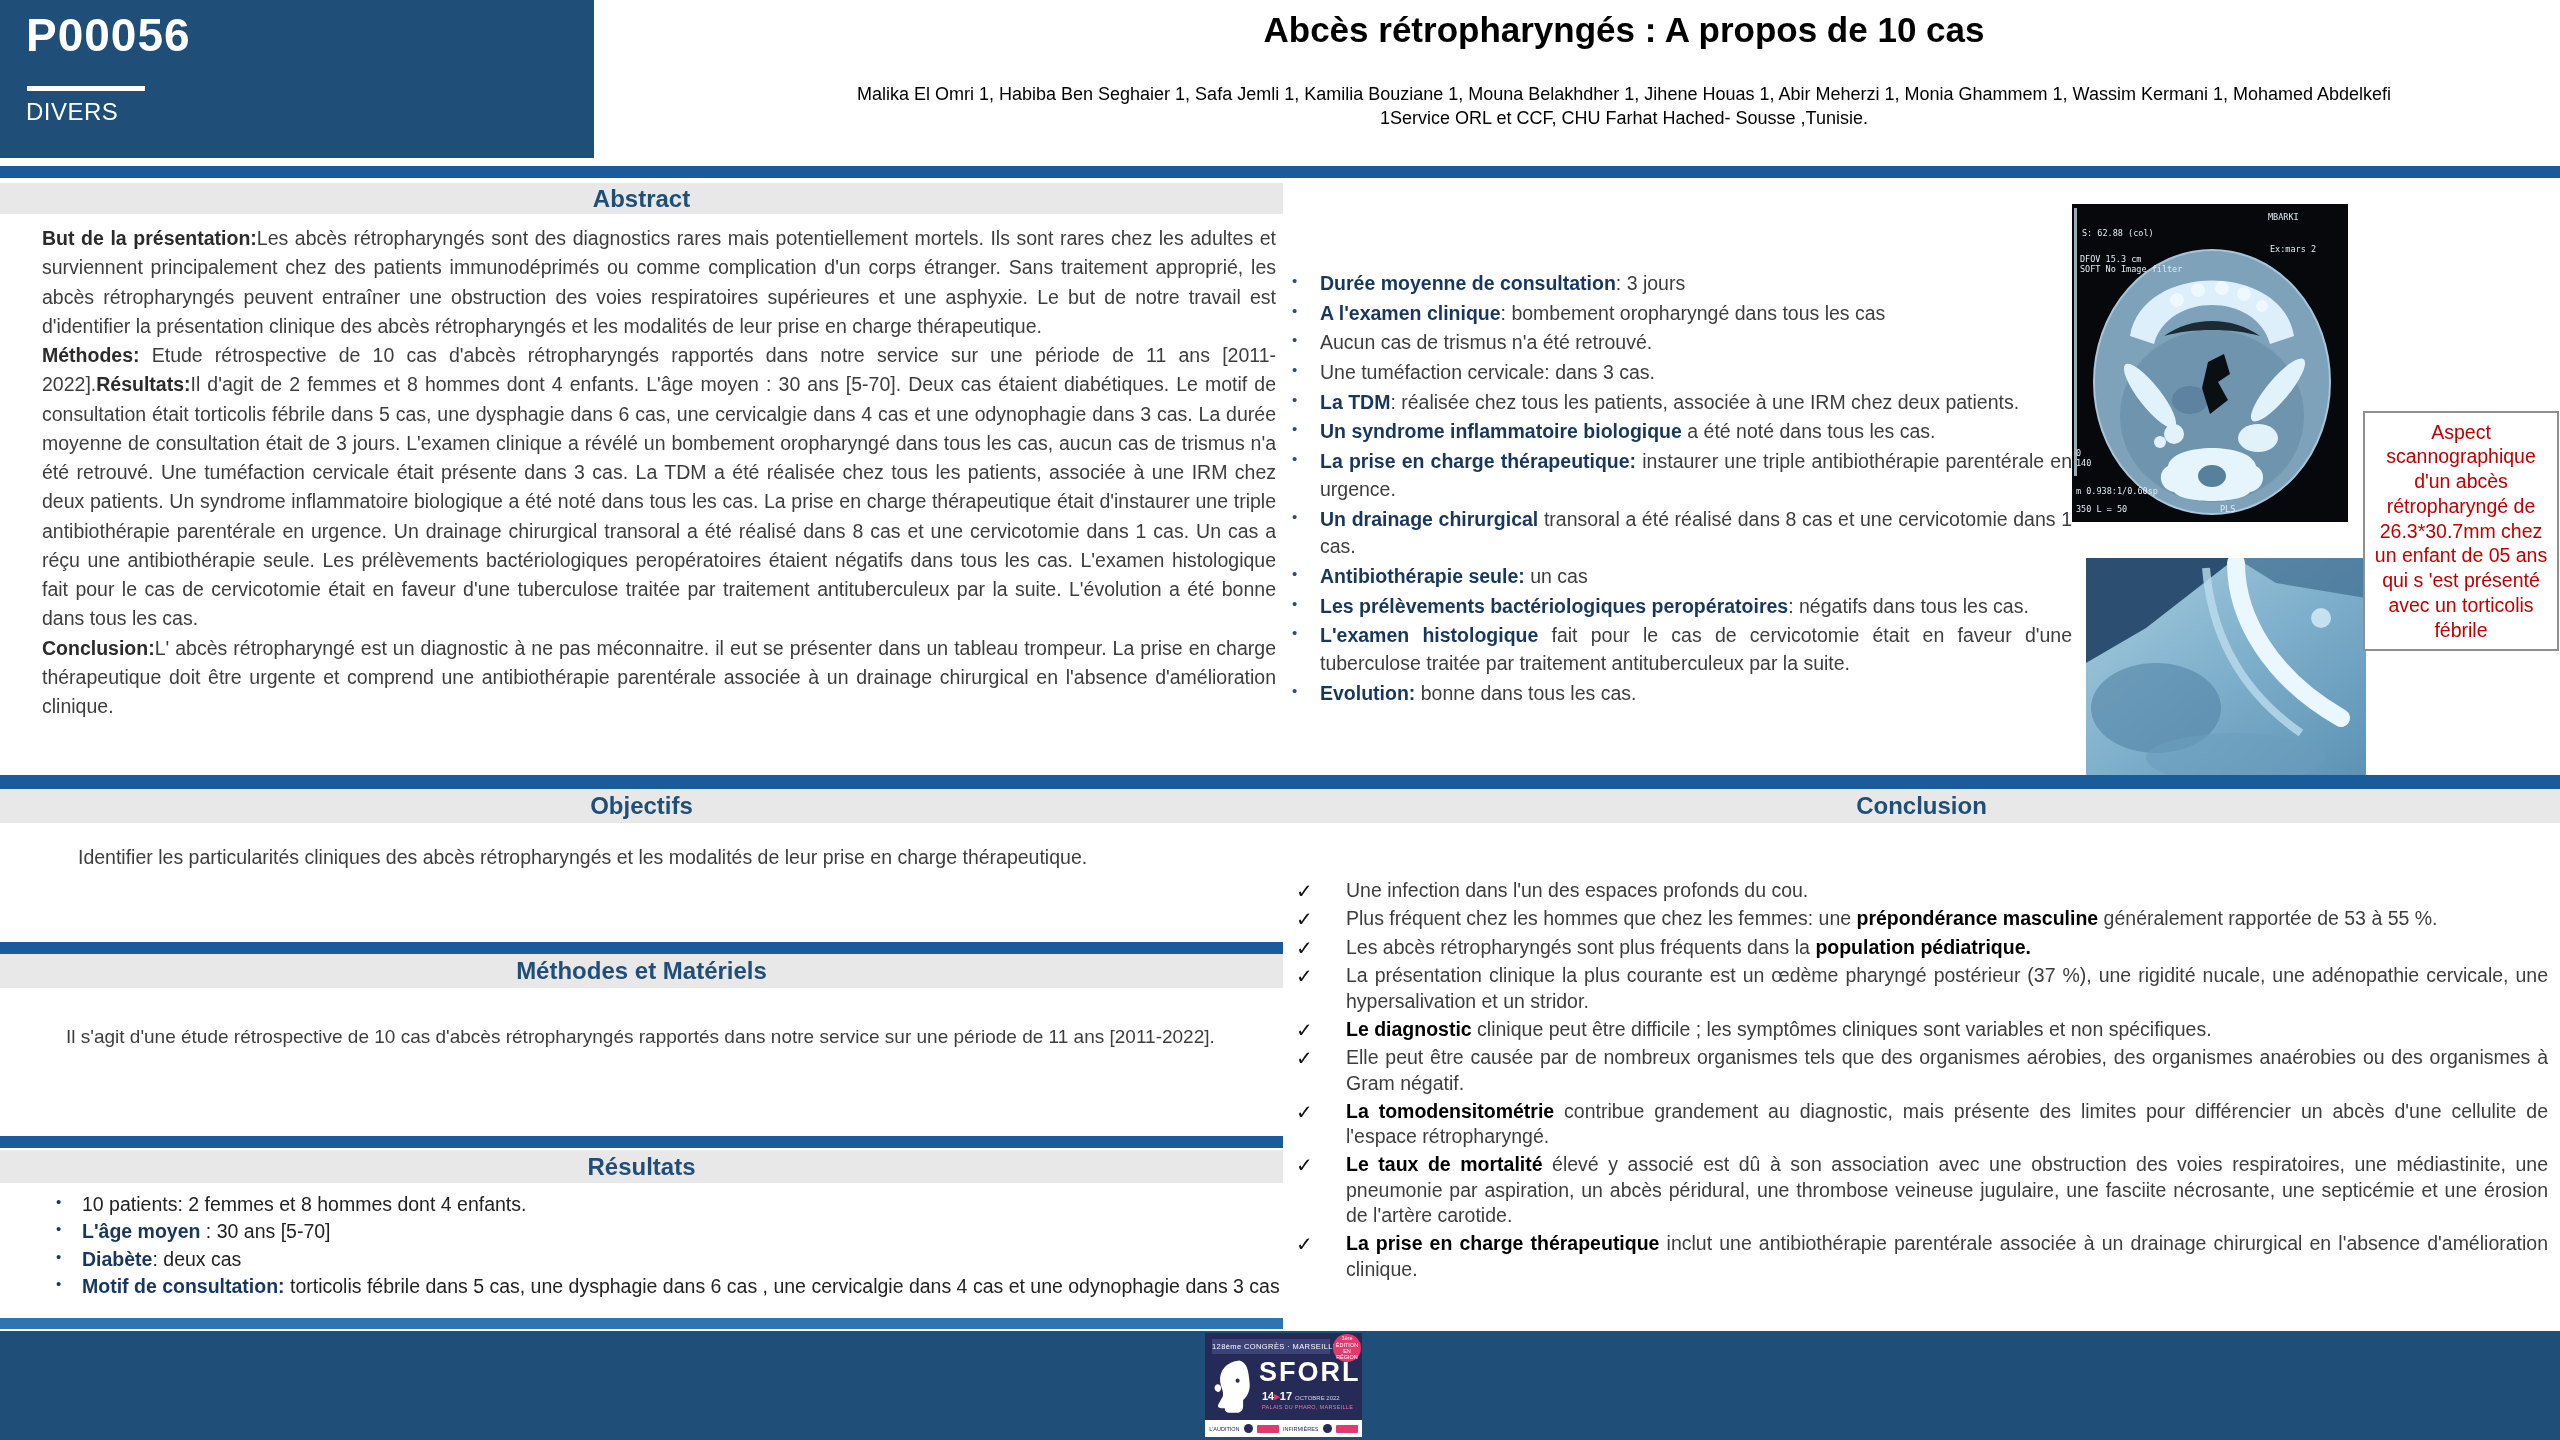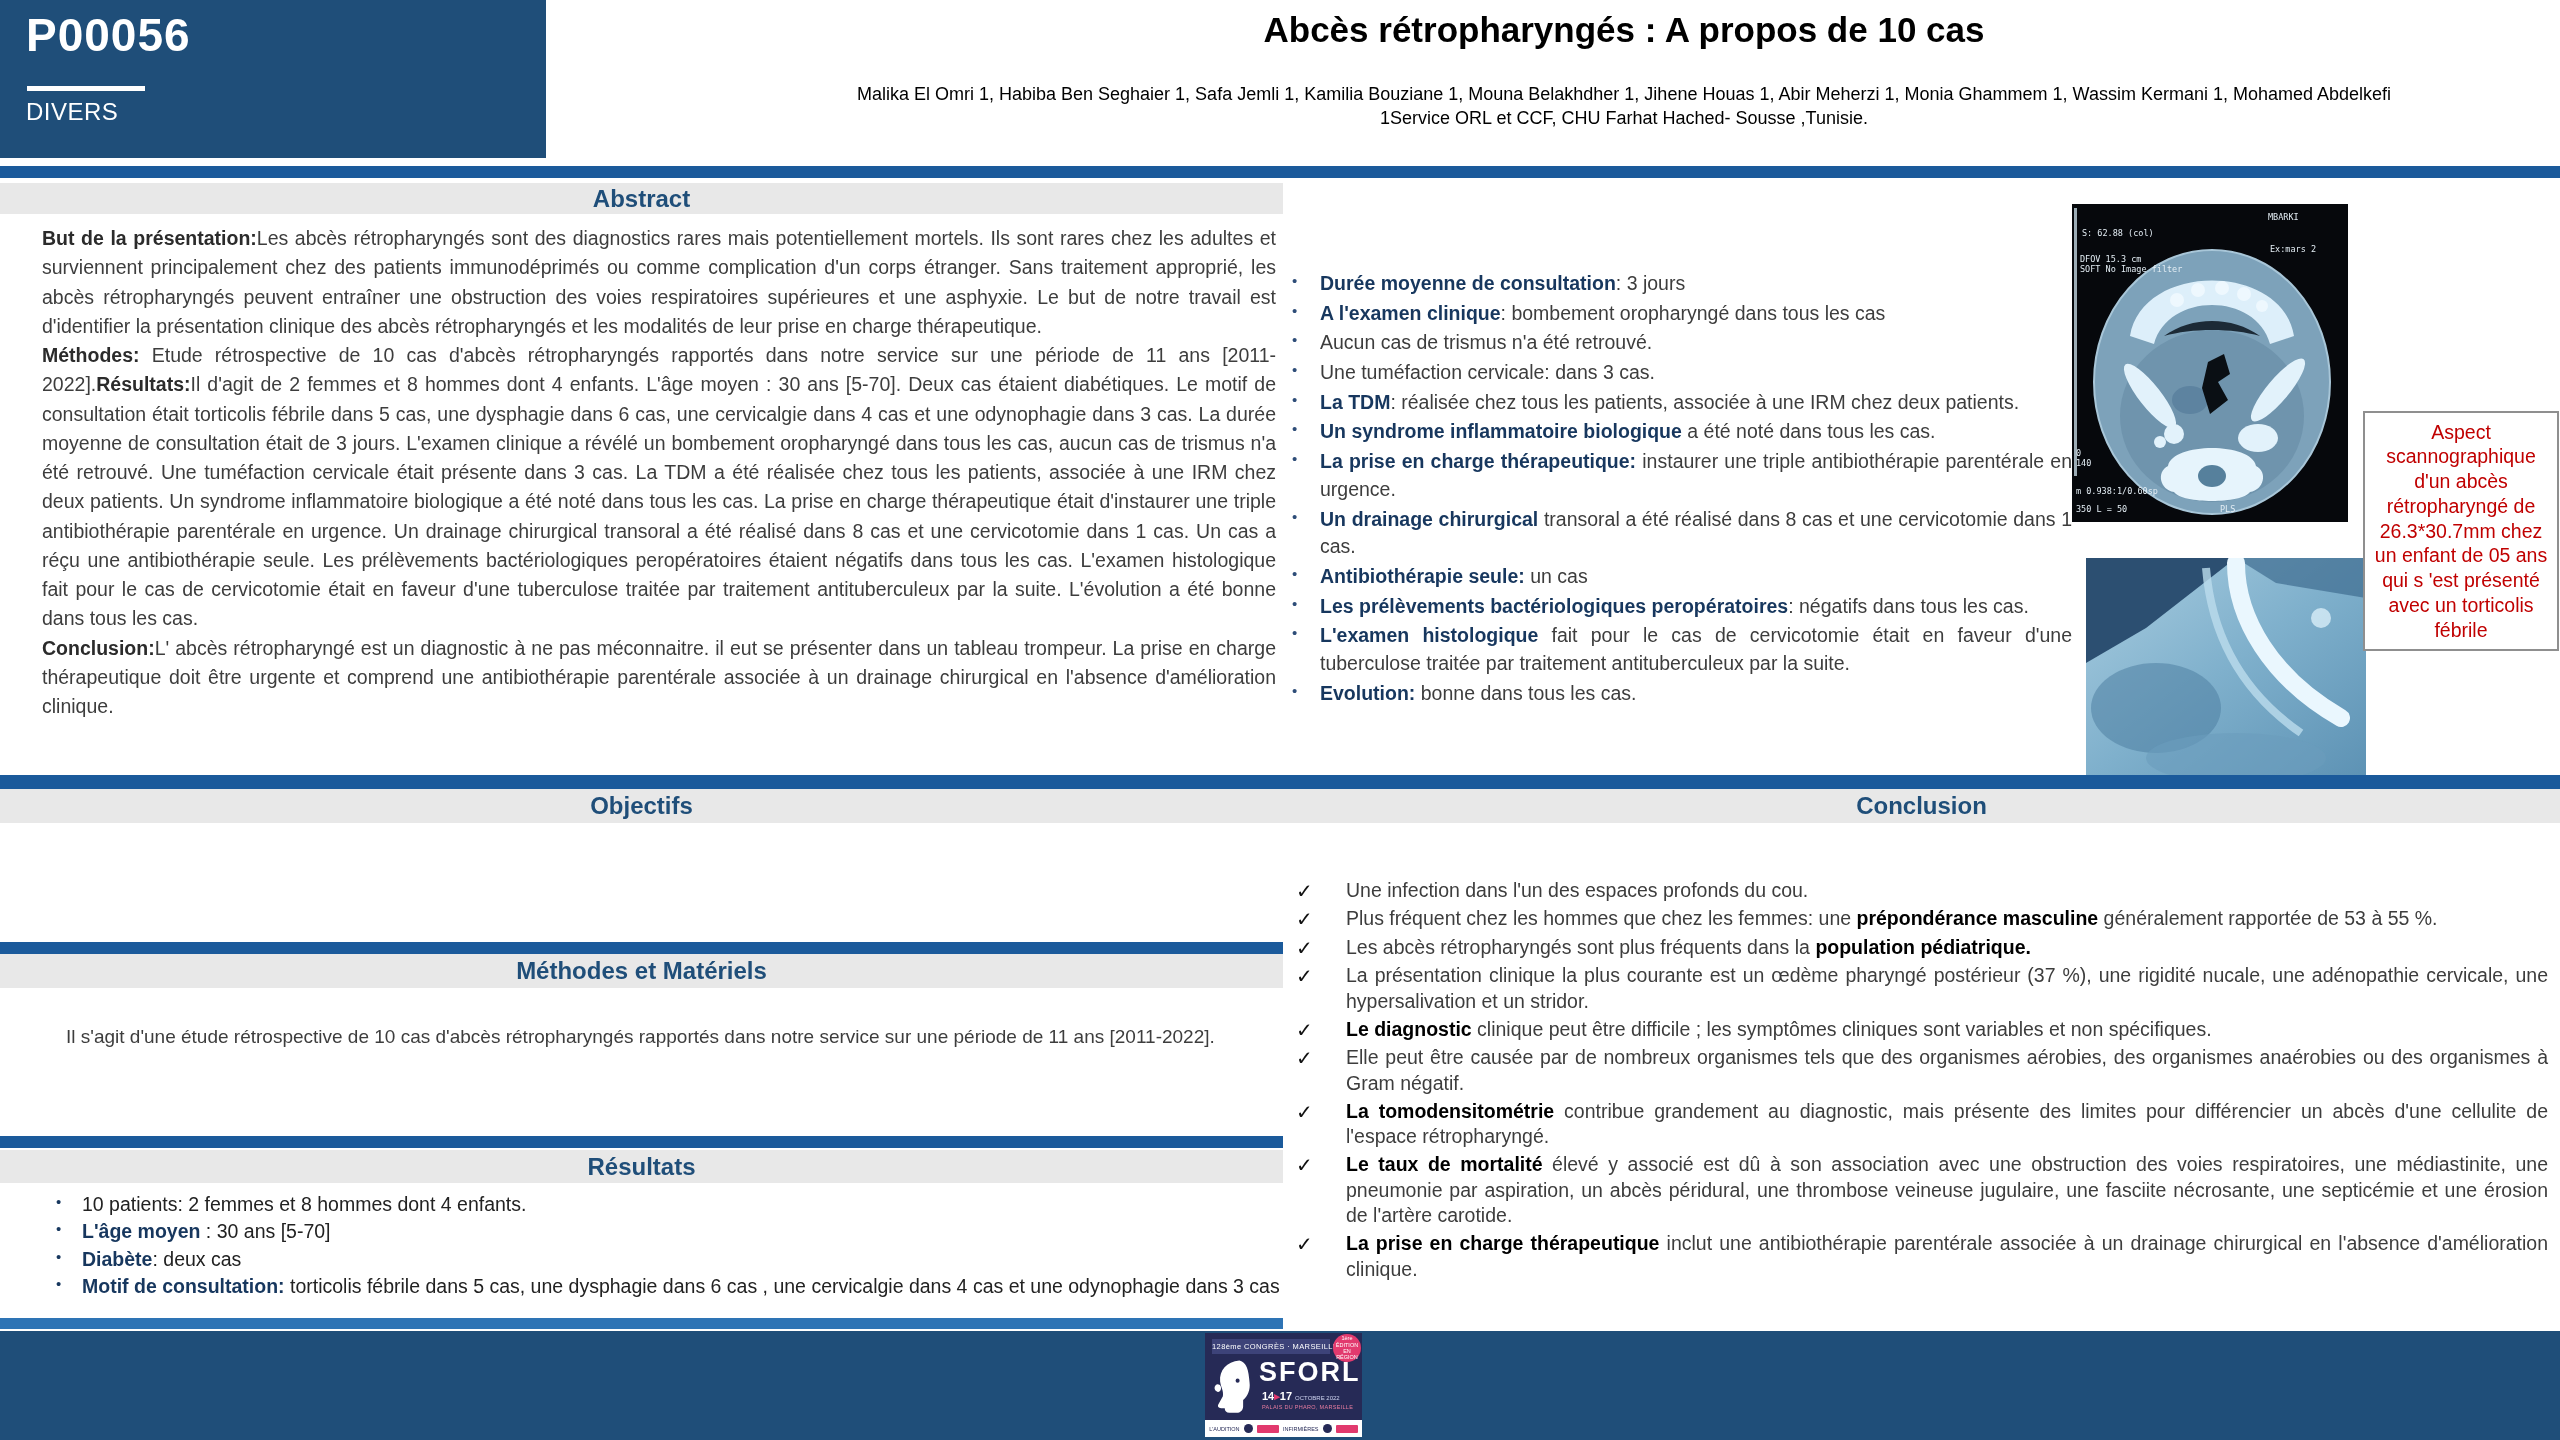--- a/index.html
+++ b/index.html
@@ -1,20 +1,20 @@
 <!DOCTYPE html>
 <html><head>
 <meta charset="utf-8">
 <style>
   html,body{margin:0;padding:0;background:#fff;}
   .poster{position:relative;width:2560px;height:1440px;background:#ffffff;
           font-family:"Liberation Sans",sans-serif;overflow:hidden;color:#3d3d3d;}
 
   
-  .header-box{position:absolute;left:0;top:0;width:546px;height:158px;background:#1f4e79;}
+  .header-box{position:absolute;left:0;top:0;width:546px;height:158px;background:#1f4e79;padding-left:48px;}
   .code{position:absolute;left:26px;top:8px;font-size:46px;font-weight:bold;color:#fff;letter-spacing:1px;}
   .code-underline{position:absolute;left:27px;top:86px;width:118px;height:5px;background:#fff;}
   .category{position:absolute;left:26px;top:98px;font-size:24px;font-weight:normal;color:#fff;letter-spacing:.5px;}
   .title-area{position:absolute;left:688px;top:10px;width:1872px;text-align:center;}
   .poster-title{font-size:35px;font-weight:bold;color:#000;}
   .authors{margin-top:32px;font-size:18px;color:#000;line-height:1.35;padding:0 46px;}
 
   .divider{position:absolute;background:#1b5a9b;}
   .band{position:absolute;background:#e8e8e8;}
   .band-title{font-size:24px;font-weight:bold;color:#1f4e79;text-align:center;}
@@ -215,20 +215,21 @@
     <div class="scan-text">Aspect scannographique d'un abcès rétropharyngé de 26.3*30.7mm chez un enfant de 05 ans qui s 'est présenté avec un torticolis fébrile</div>
   </div>
 
   <div class="divider" style="left:0;top:775px;width:2560px;height:14px;"></div>
   <div class="band" style="left:1283px;top:789px;width:1277px;height:34px;">
     <div class="band-title" style="line-height:34px;">Conclusion</div>
   </div>
   <div class="band" style="left:0;top:789px;width:1283px;height:34px;">
     <div class="band-title" style="line-height:34px;">Objectifs</div>
   </div>
+  <div class="objectifs-body">Identifier les particularités cliniques des abcès rétropharyngés et les modalités de leur prise en charge thérapeutique.</div>
   <div class="conclusion-list">
       <div class="li">
         <span class="marker">✓</span>
         <span class="li-body"><span>Une infection dans l'un des espaces profonds du cou.</span></span>
       </div>
       <div class="li">
         <span class="marker">✓</span>
         <span class="li-body"><span>Plus fréquent chez les hommes que chez les femmes: une </span><b>prépondérance masculine</b><span> généralement rapportée de 53 à 55 %.</span></span>
       </div>
       <div class="li">

